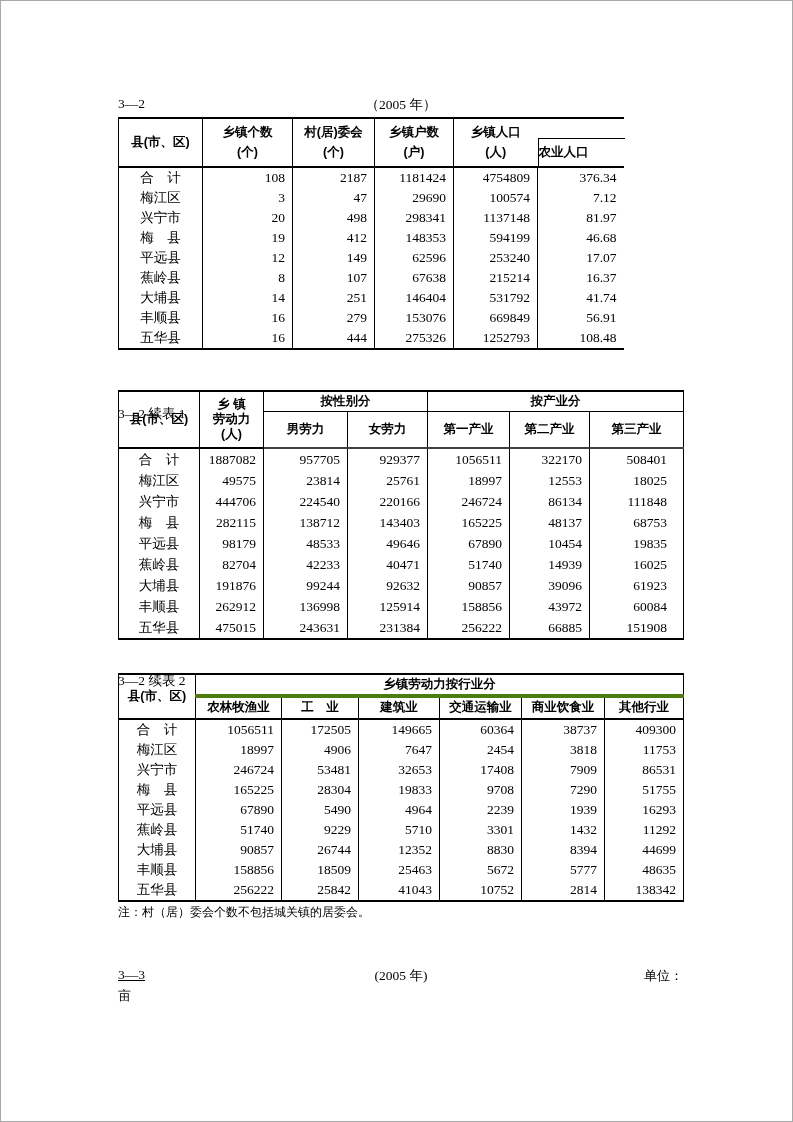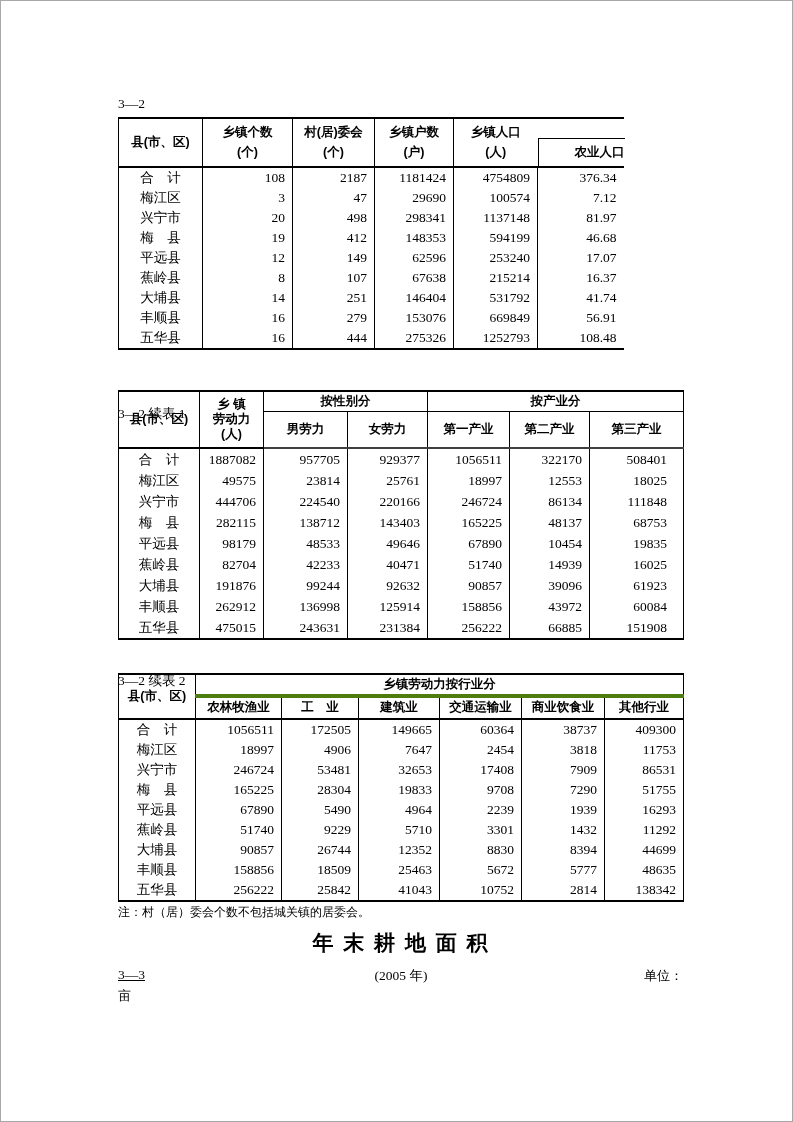--- a/index.html
+++ b/index.html
@@ -27,21 +27,21 @@
   .tbl td.county { text-align:center; padding-right:0; }
 
   
   .t1 { width:505px; }
   .t1 thead th { height:47px; border-bottom:2px solid #000; }
   .t1 td { height:20px; }
   .t1 th.agri-th { border-left:none; position:relative; }
   .agri-box {
     position:absolute; left:0; right:-1px; top:19px; bottom:0;
     border-top:1px solid #000; border-left:1px solid #000;
-    display:flex; align-items:center; justify-content:flex-end;
+    display:flex; align-items:center; justify-content:flex-start;
   }
 
   
   .t2 { width:565px; }
   .t2 th.span2 { border-bottom:2px solid #000; }
   .t2 th.group { height:19px; border-bottom:1px solid #000; }
   .t2 th.sub { height:35px; border-bottom:2px solid #404040; }
   .t2 td { height:21px; }
   .t2 td:last-child { padding-right:16px; }
   .labor-lines { line-height:15px; }
@@ -59,20 +59,21 @@
     font-family:"Liberation Sans", sans-serif; font-weight:bold;
     font-size:21px; letter-spacing:2px;
   }
   .unit-label { font-size:13px; }
 </style>
 </head>
 <body>
 
 <div class="page">
 
+  <div class="abs caption-row" style="top:95px;">（2005 年）</div>
   <div class="abs tbl-label" style="left:117px; top:95px;">3—2</div>
 
   <table class="tbl t1 abs" style="left:117px; top:116px;">
     <colgroup>
       <col style="width:84px">
         <col style="width:90px">
         <col style="width:82px">
       <col style="width:79px">
         <col style="width:84px">
         <col style="width:86px">
@@ -404,20 +405,19 @@
           <td>41043</td>
           <td>10752</td>
           <td>2814</td>
           <td>138342</td>
         </tr>
       </tbody>
   </table>
 
   <div class="abs footnote" style="left:117px; top:903px;">注：村（居）委会个数不包括城关镇的居委会。</div>
 
-  <div class="abs section-title" style="top:928px;">年 末 耕 地 面 积</div>
 
   <div class="abs caption-row" style="top:966px;">(2005 年)</div>
   <div class="abs tbl-label" style="left:117px; top:966px;text-decoration:underline;">3—3</div>
   <div class="abs unit-label" style="left:643px; top:966px;">单位：</div>
   <div class="abs unit-label" style="left:117px; top:986px;">亩</div>
 
 </div>
 
 </body></html>

